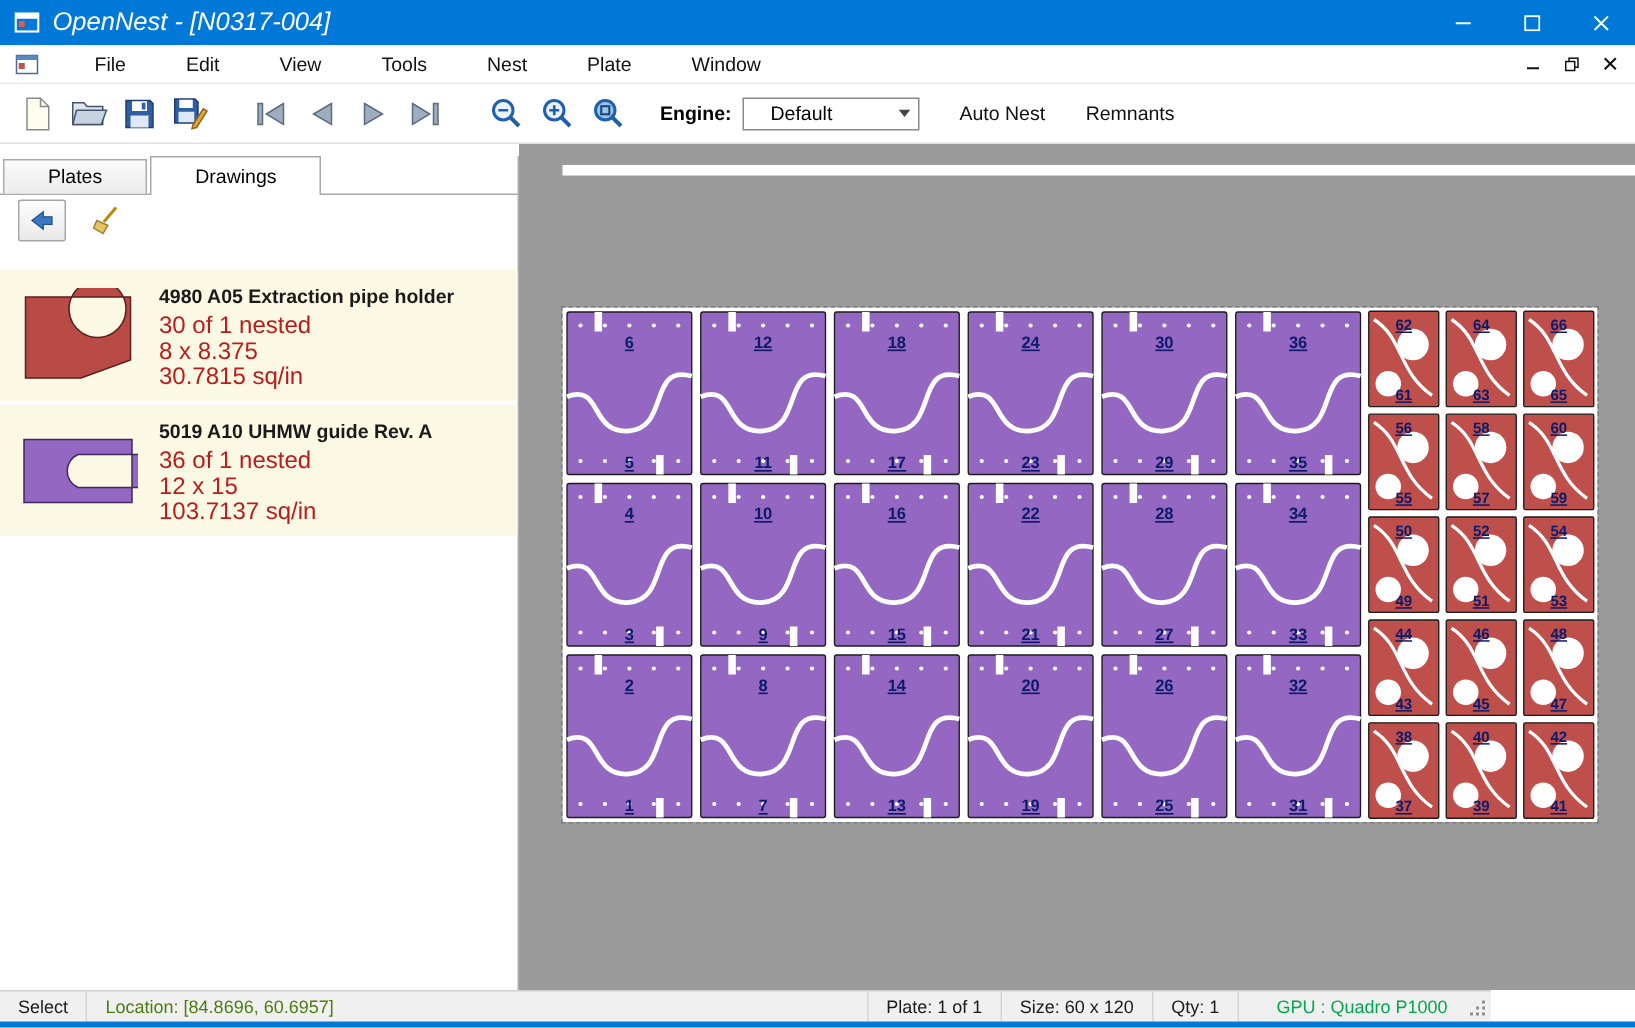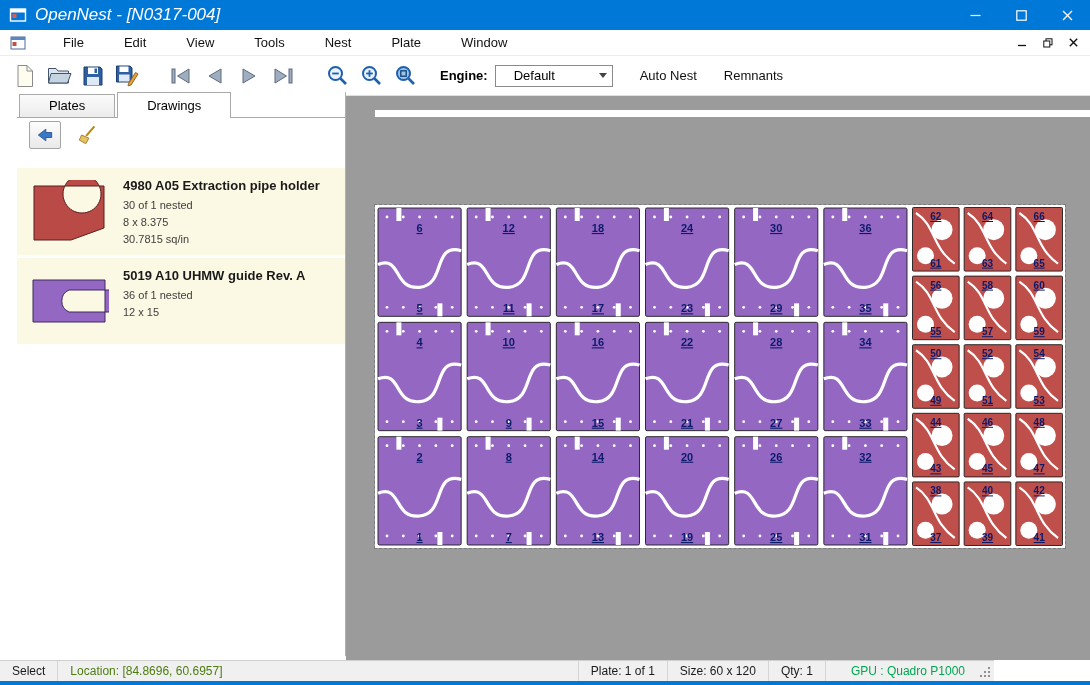--- a/index.html
+++ b/index.html
@@ -23,35 +23,35 @@
   .toolbar{position:absolute;left:0;top:56px;width:1090px;height:40px;background:#fff;
            border-bottom:1px solid #e0e0e0;box-sizing:border-box;display:flex;align-items:center;font-size:13px;}
   .tb-btn{width:34px;height:32px;display:flex;align-items:center;justify-content:center;}
   .group-gap{width:20px;}
   .engine-label{font-weight:bold;margin-left:18px;margin-right:7px;}
   .engine-select{width:118px;height:22px;border:1px solid #8a8a8a;background:#fff;display:flex;
                  align-items:center;padding-left:18px;box-sizing:border-box;}
   .engine-select .caret{margin-left:auto;margin-right:5px;display:flex;}
   .text-btn{margin-left:27px;color:#111;}
   
-  .left-panel{position:absolute;left:0;top:92px;width:346px;height:564px;background:#fff;
-              border-right:1px solid #b0b0b0;box-sizing:border-box;padding-left:17px;}
+  .left-panel{position:absolute;left:0;top:104px;width:346px;height:564px;background:#fff;
+              border-right:1px solid #b0b0b0;box-sizing:border-box;}
   .tabs{display:flex;align-items:flex-end;height:25px;border-bottom:1px solid #a9a9a9;}
   .tab{height:22px;line-height:22px;padding:0 29px;border:1px solid #a9a9a9;border-bottom:none;
        background:linear-gradient(#fbfbfb,#ececec);font-size:13px;margin-left:2px;}
   .tab.active{height:25px;line-height:25px;background:#fff;margin-bottom:-1px;text-align:right;}
   .panel-toolbar{height:34px;display:flex;align-items:center;padding-left:12px;gap:12px;}
   .ptb-btn{width:30px;height:26px;display:flex;align-items:center;justify-content:center;}
   .ptb-btn.bordered{border:1px solid #a5a5a5;background:linear-gradient(#fdfdfd,#e9e9e9);border-radius:2px;}
   .drawing-list{margin-top:16px;}
   .drawing-item{display:flex;background:#fbf8e3;padding:7px 10px;margin-bottom:3px;min-height:72px;}
   .thumb{width:84px;display:flex;align-items:center;justify-content:center;flex:none;}
   .info{margin-left:12px;padding-top:3px;}
   .info .dtitle{font-weight:bold;font-size:13px;color:#1a1a1a;margin-bottom:4px;}
-  .info .meta{font-size:11px;color:#404040;line-height:17px;}
+  .info .meta{font-size:16px;color:#b91c1c;line-height:17px;}
   
   .canvas{position:absolute;left:346px;top:96px;width:744px;height:564px;background:#9b9b9b;}
   .canvas-white-strip{position:absolute;left:29px;top:14px;width:715px;height:7px;background:#fff;}
   .plate{position:absolute;left:29px;top:109px;width:690px;height:343px;background:#fff;
          outline:1px dashed #7d7d7d;}
   #plate-svg{display:block;}
   #plate-svg text{font-family:"Liberation Sans",sans-serif;}
   
   .statusbar{position:absolute;left:0;top:660px;width:994px;height:21px;background:#f0f0f0;
              border-top:1px solid #cfcfcf;box-sizing:border-box;display:flex;align-items:center;font-size:12px;color:#1a1a1a;}
@@ -253,20 +253,21 @@
     <div class="drawing-item">
       <span class="thumb">
         <svg width="80" height="64" viewBox="0 0 80 64">
           <path fill-rule="evenodd" stroke="#3d2a5e" stroke-width="1" d="M4 11 H76 V53 H4 Z M82 21 H40 a12 12 0 0 0 0 22 H82 Z" fill="#9468c2"></path>
         </svg>
       </span>
       <div class="info">
         <div class="dtitle">5019 A10 UHMW guide Rev. A</div>
         <div class="meta">36 of 1 nested</div>
         <div class="meta">12 x 15</div>
+        <div class="meta">103.7137 sq/in</div>
       </div>
     </div>
   </div>
 </div>
 
 <div class="canvas">
   <div class="canvas-white-strip"></div>
   <div class="plate">
     <svg id="plate-svg" width="690" height="343" viewBox="0 0 690 343">
         <g transform="translate(0.00,0.00)">

